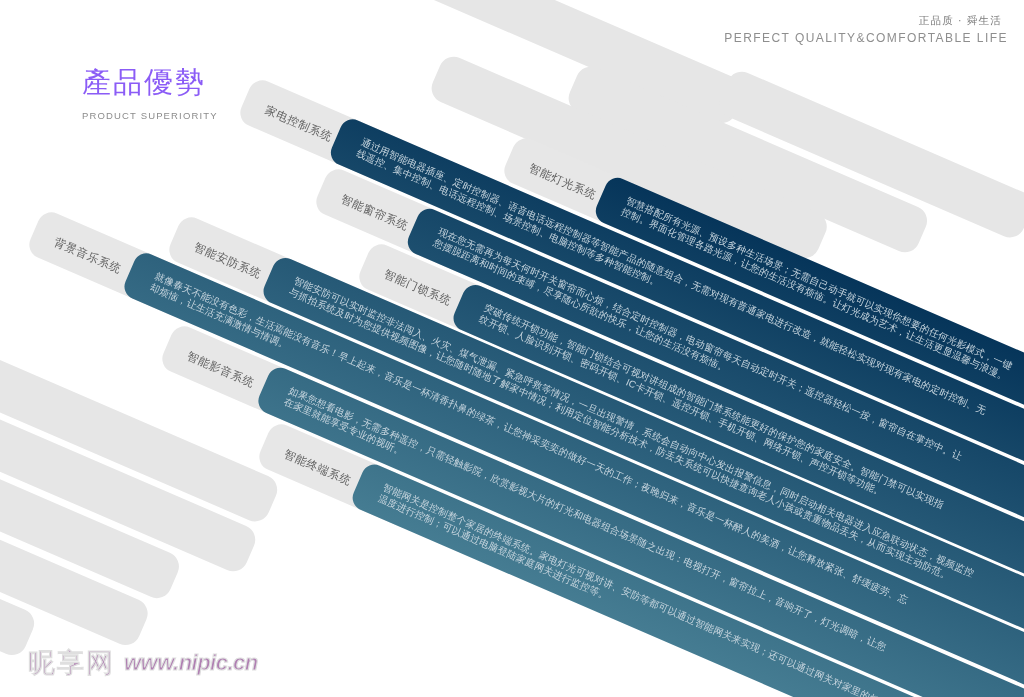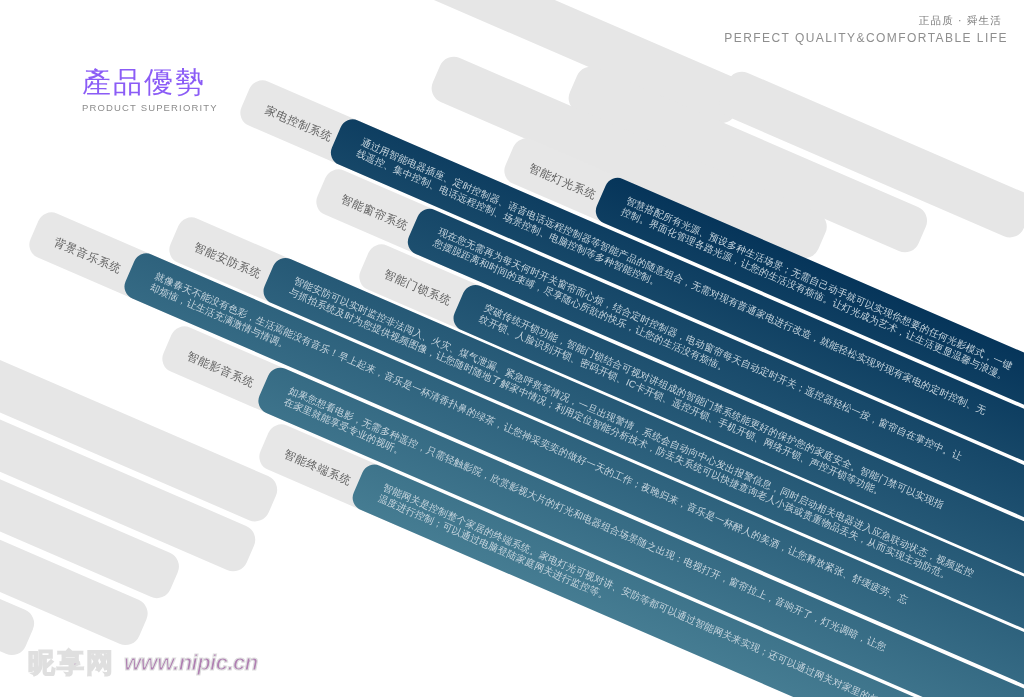--- a/index.html
+++ b/index.html
@@ -20,33 +20,33 @@
          font-size:11.4px;line-height:13px;letter-spacing:.6px;white-space:nowrap;}
   .desc{position:absolute;top:0;height:48px;border-radius:13px;
         color:#cddae2;font-size:9.8px;line-height:12.1px;
         padding:12.4px 0 0 25px;box-sizing:border-box;white-space:nowrap;}
   .desc .l{display:block;letter-spacing:.2px;}
 
   
   #title{position:absolute;left:82px;top:68px;}
   #title .cn{font-size:29px;color:#8b5cf6;letter-spacing:2px;line-height:1;
              font-family:"DejaVu Sans", sans-serif;font-weight:400;}
-  #title .en{font-size:9.5px;color:#8c8c8c;letter-spacing:1.15px;margin-top:5px;}
+  #title .en{font-size:9.5px;color:#8c8c8c;letter-spacing:1.15px;margin-top:13px;}
 
   
   #brand{position:absolute;right:16px;top:14px;text-align:right;}
   #brandrow{display:flex;align-items:center;justify-content:flex-end;gap:6px;}
   #brand .cn{font-size:10.5px;color:#7b7b7b;letter-spacing:1.2px;}
   #brand .en{font-size:12px;color:#8e8e8e;letter-spacing:1.45px;margin-top:3px;}
   #logo{display:flex;align-items:center;gap:2px;}
 
   
   #wm{position:absolute;left:28px;bottom:16px;display:flex;align-items:center;gap:9px;
       opacity:.55;}
-  #wm .wmcn{font-size:27px;font-weight:bold;color:#701a75;letter-spacing:2px;
+  #wm .wmcn{font-size:27px;font-weight:normal;color:#701a75;letter-spacing:2px;
         -webkit-text-stroke:1.4px #c6c6c6;font-family:"DejaVu Sans",sans-serif;}
   #wm .wmurl{font-size:22px;font-style:italic;font-weight:bold;color:#701a75;
         -webkit-text-stroke:1.2px #c6c6c6;letter-spacing:-.5px;}
   #idtag{position:absolute;right:8px;bottom:10px;font-size:15px;color:#dfe6ea;
        background:rgba(255,255,255,.13);padding:2px 6px;letter-spacing:.2px;}
 </style>
 </head>
 <body>
 
 <div id="stage">

